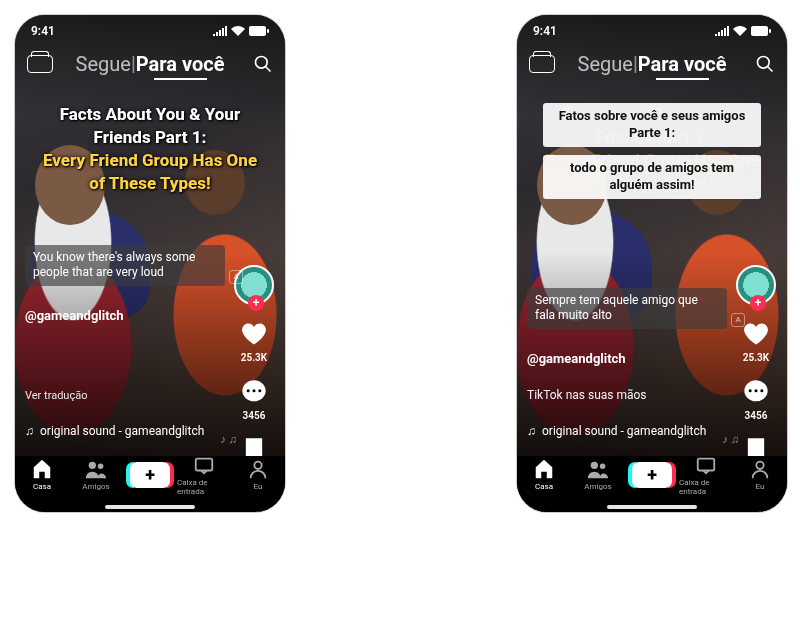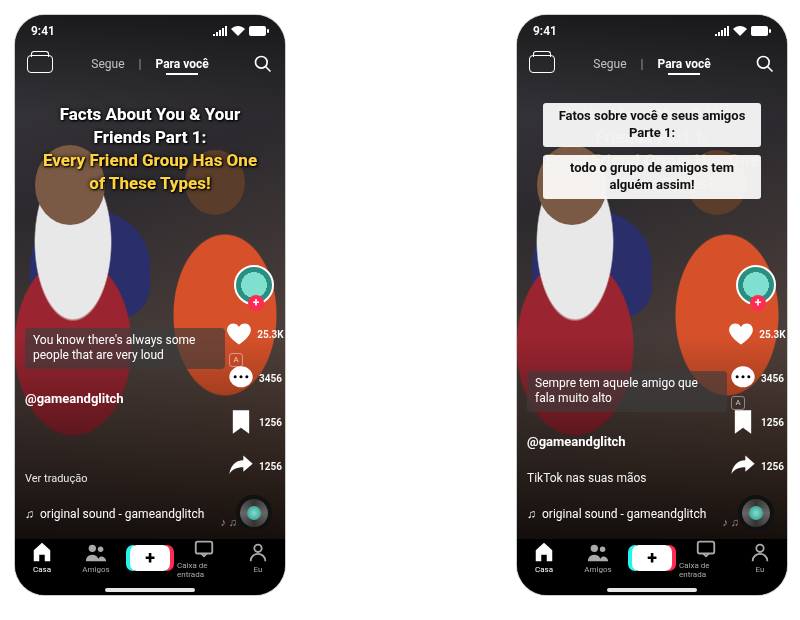--- a/index.html
+++ b/index.html
@@ -6,21 +6,21 @@
   body {
     width: 800px;
     height: 620px;
     background: #fff;
     font-family: -apple-system, BlinkMacSystemFont, "Segoe UI", Roboto, Helvetica, Arial, sans-serif;
     position: relative;
   }
   .phone {
     position: absolute;
     width: 270px;
-    height: 580px;
+    height: 497px;
     top: 15px;
     border-radius: 30px;
     overflow: hidden;
     background: #404040;
     box-shadow: 0 0 0 1px #ccc;
   }
   .phone-a { left: 15px; }
   .phone-b { left: 517px; }
   .video-bg {
     position: absolute;
@@ -75,21 +75,21 @@
   }
   .live-badge{
     position:absolute; left:12px; width:26px; height:18px;
     border:1.5px solid #fff; border-radius:4px;
     display:flex; align-items:center; justify-content:center;
   }
   .live-badge::before{
     content:""; position:absolute; top:-5px; left:3px; right:3px; height:5px;
     border:1.5px solid #fff; border-bottom:none; border-radius:3px 3px 0 0;
   }
-  .tabs{display:flex; gap:14px; font-size:12px;}
+  .tabs{display:flex; font-size:20px;}
   .tab-follow{opacity:.7;}
   .tab-foryou{font-weight:700; position:relative;}
   .tab-foryou::after{
     content:""; position:absolute; left:20%; right:20%; bottom:-4px; height:2px; background:#fff;
   }
   .tab-sep{opacity:.5;}
   .search-ic{
     position:absolute; right:12px; width:20px; height:20px;
   }
   .search-ic svg{width:20px;height:20px;}
@@ -119,21 +119,21 @@
     text-shadow: 0 0 3px rgba(0,0,0,.3);
     padding:0 18px;
   }
   .ghost .g2{color:rgba(255,210,63,.35);}
   
   .rail{
     position:absolute; right:8px; top:250px; width:46px;
     display:flex; flex-direction:column; align-items:center; gap:14px;
     color:#fff; font-size:10px; font-weight:600;
   }
-  .rail .item{display:flex; flex-direction:row; align-items:center; gap:3px;}
+  .rail .item{display:flex; flex-direction:column; align-items:center; gap:3px;}
   .avatar-ring{
     width:40px;height:40px;border-radius:50%;
     background: radial-gradient(circle,#7fe0d0 0 50%, #2a8f80 51% 100%);
     border:2px solid #fff; position:relative;
   }
   .avatar-ring::after{
     content:"+"; position:absolute; left:12px; bottom:-8px; width:16px;height:16px;
     background:#fe2c55; color:#fff; border-radius:50%; font-size:12px;
     display:flex;align-items:center;justify-content:center;font-weight:700;
   }

